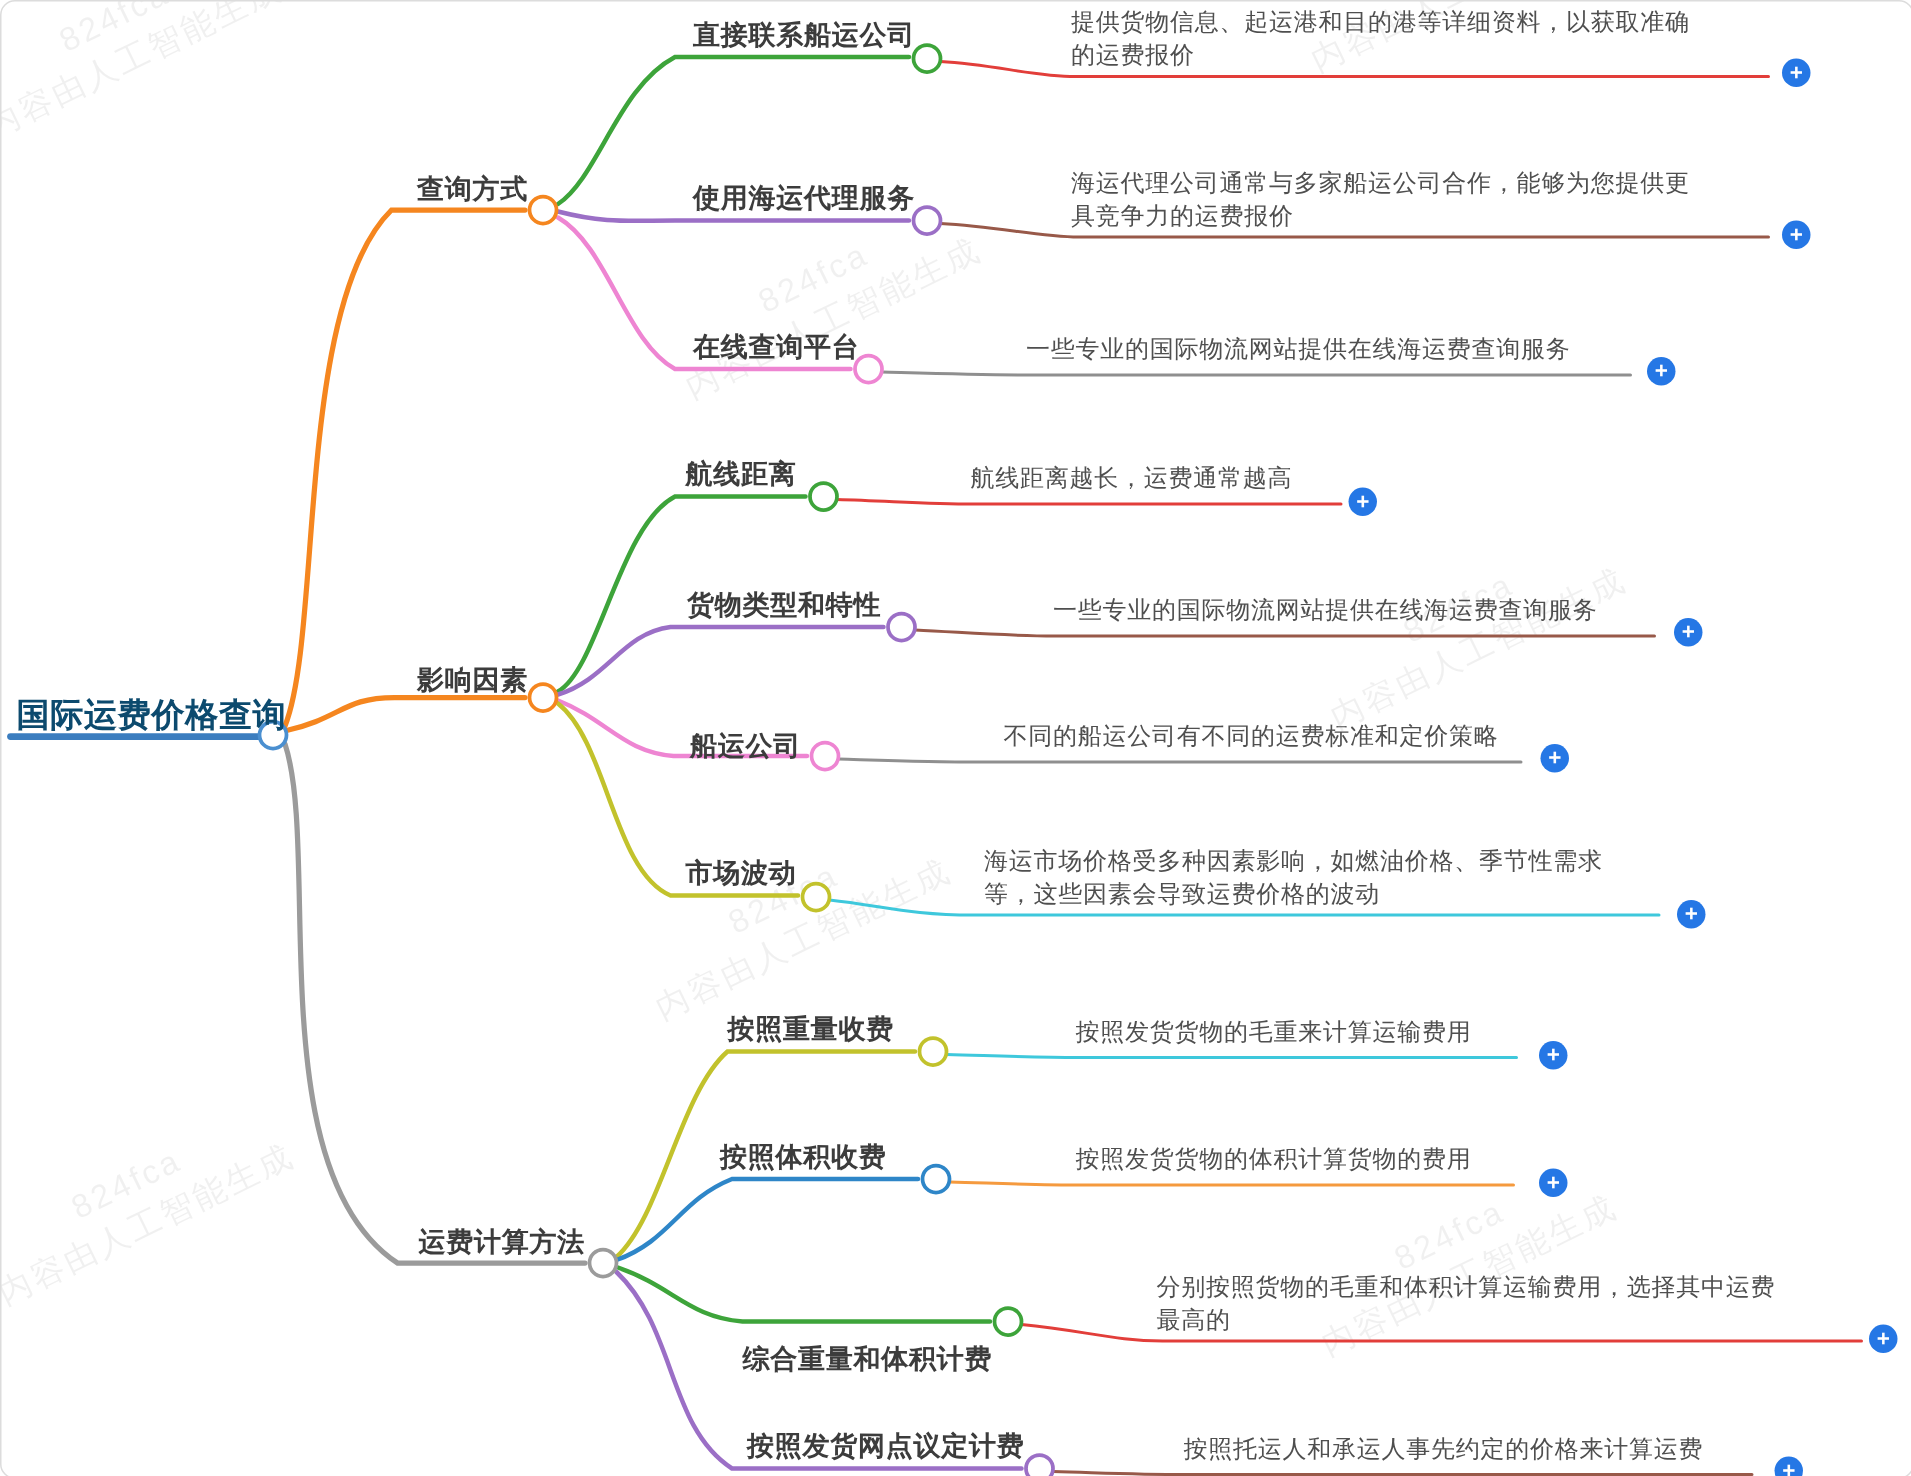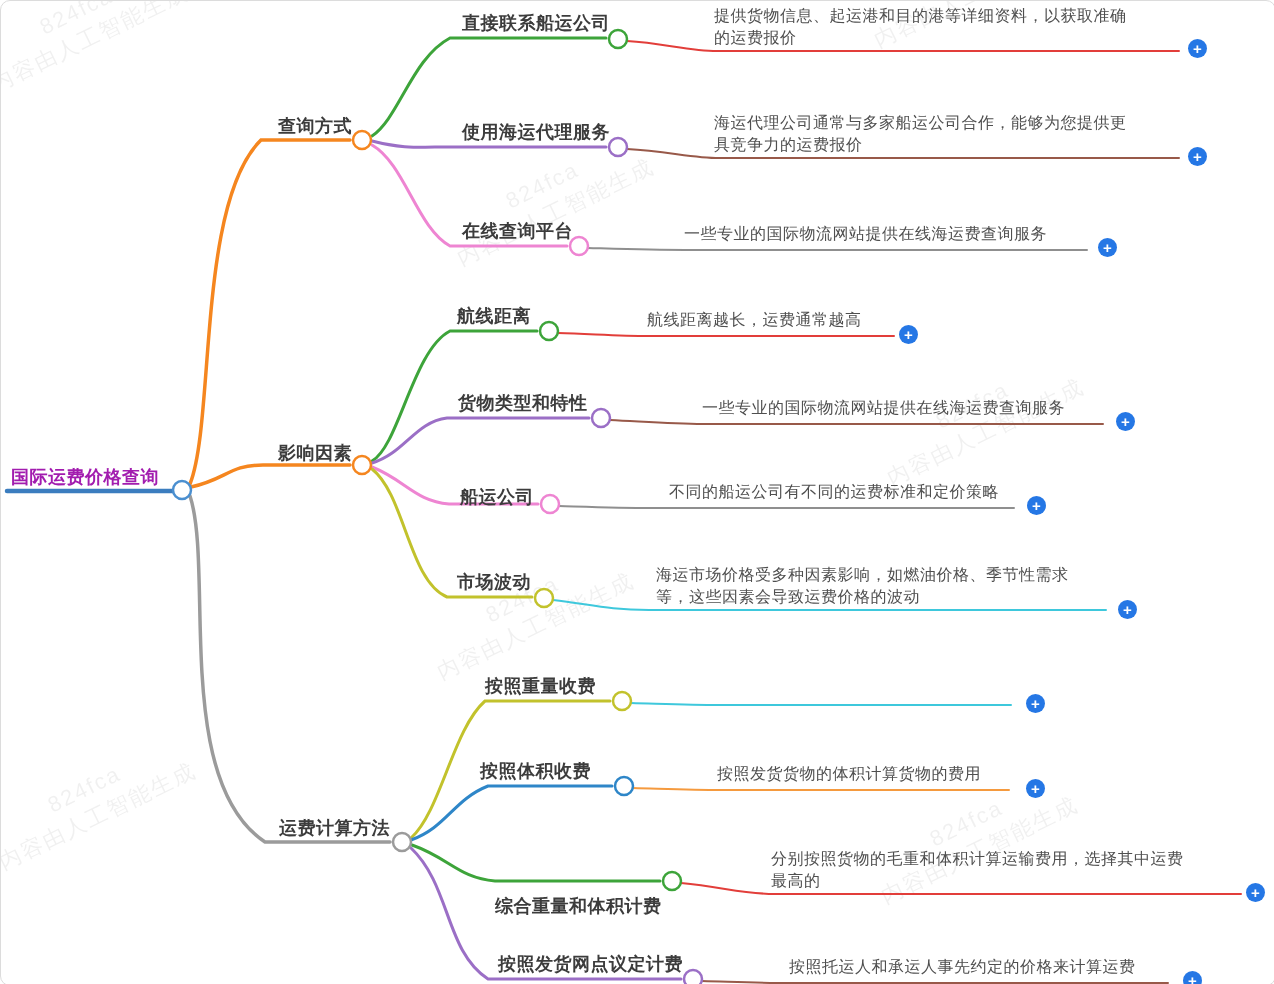--- a/index.html
+++ b/index.html
@@ -11,21 +11,21 @@
     border-radius:10px;
     overflow:hidden;
     font-family:"Liberation Sans","DejaVu Sans",sans-serif;
   }
   .edges{position:absolute;left:0;top:0;width:1274px;height:984px;}
   .topic{
     position:absolute;
     font-weight:bold;font-size:18px;color:#3c3c3c;
     letter-spacing:.5px;white-space:nowrap;line-height:22px;
   }
-  .root-topic{font-size:18px;color:#a21caf;}
+  .root-topic{font-size:22px;color:#0c4a6e;}
   .desc{
     position:absolute;
     font-size:16px;color:#4f4f4f;letter-spacing:.5px;line-height:22px;
   }
   .desc.wrap{width:420px;}
   .desc.nowrap{white-space:nowrap;}
   .plus{
     position:absolute;width:19px;height:19px;border-radius:50%;
     background:#2577e5;color:#fff;display:flex;align-items:center;justify-content:center;
     font-size:15px;font-weight:bold;line-height:19px;cursor:pointer;user-select:none;
@@ -141,20 +141,21 @@
   <div class="topic" style="left:494px;top:894px">综合重量和体积计费</div>
   <div class="topic" style="left:497px;top:952px">按照发货网点议定计费</div>
 
   <div class="desc wrap" style="left:713px;top:4px">提供货物信息、起运港和目的港等详细资料，以获取准确的运费报价</div>
   <div class="desc wrap" style="left:713px;top:111px">海运代理公司通常与多家船运公司合作，能够为您提供更具竞争力的运费报价</div>
   <div class="desc nowrap" style="left:683px;top:222px">一些专业的国际物流网站提供在线海运费查询服务</div>
   <div class="desc nowrap" style="left:646px;top:308px">航线距离越长，运费通常越高</div>
   <div class="desc nowrap" style="left:701px;top:396px">一些专业的国际物流网站提供在线海运费查询服务</div>
   <div class="desc nowrap" style="left:668px;top:480px">不同的船运公司有不同的运费标准和定价策略</div>
   <div class="desc wrap" style="left:655px;top:563px">海运市场价格受多种因素影响，如燃油价格、季节性需求等，这些因素会导致运费价格的波动</div>
+  <div class="desc nowrap" style="left:716px;top:677px">按照发货货物的毛重来计算运输费用</div>
   <div class="desc nowrap" style="left:716px;top:762px">按照发货货物的体积计算货物的费用</div>
   <div class="desc nowrap" style="left:788px;top:955px">按照托运人和承运人事先约定的价格来计算运费</div>
   <div class="desc wrap" style="left:770px;top:847px">分别按照货物的毛重和体积计算运输费用，选择其中运费最高的</div>
 
   <div class="plus" style="left:1187px;top:38px">+</div>
   <div class="plus" style="left:1187px;top:146px">+</div>
   <div class="plus" style="left:1097px;top:237px">+</div>
   <div class="plus" style="left:898px;top:324px">+</div>
   <div class="plus" style="left:1115px;top:411px">+</div>
   <div class="plus" style="left:1026px;top:495px">+</div>

